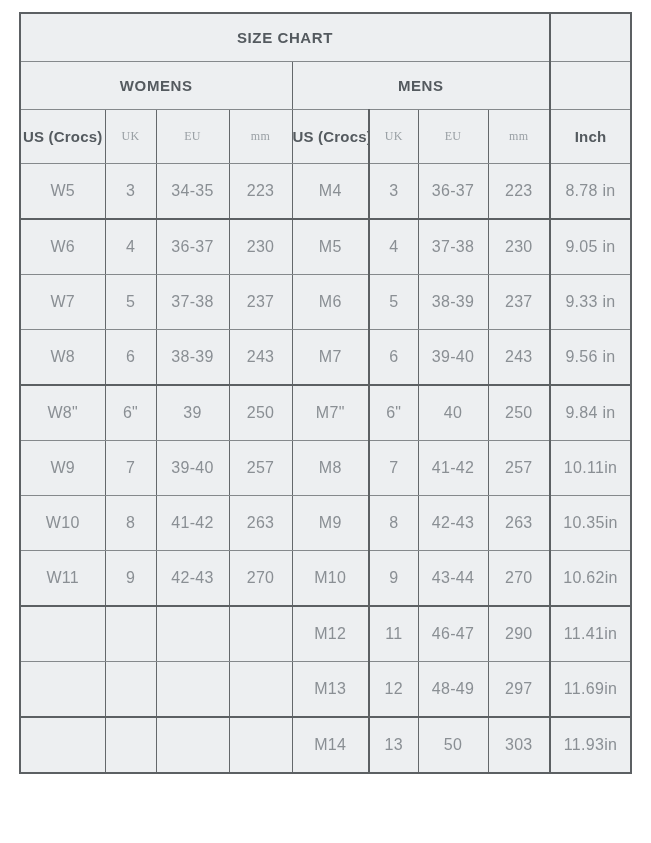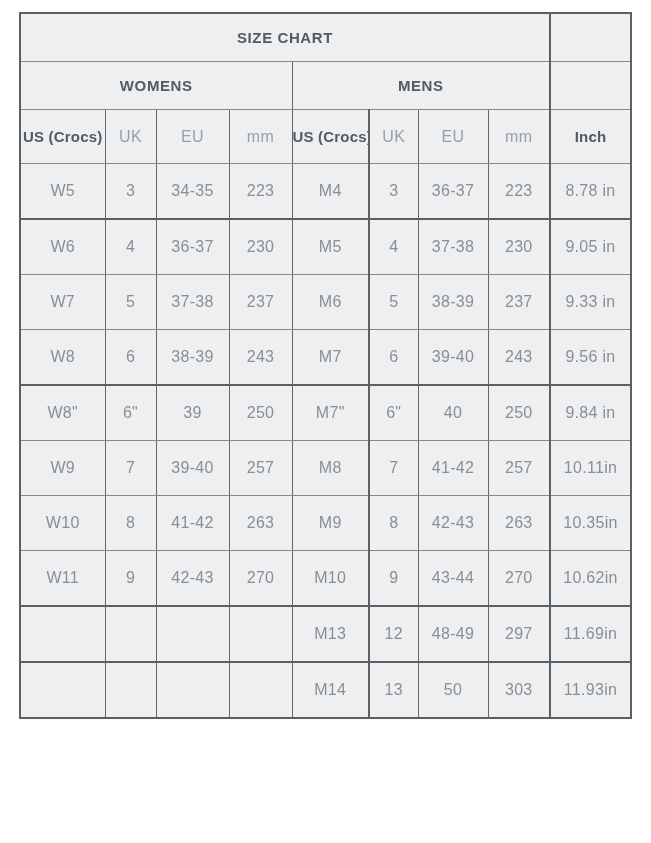--- a/index.html
+++ b/index.html
@@ -52,22 +52,23 @@
   }
   th.dark{
     color:var(--text-dark);
     font-weight:600;
     font-size:15px;
     letter-spacing:0.6px;
   }
   th.light{
     color:var(--text-subtle);
     font-weight:400;
-    font-size:16px;
+    font-size:12px;
     letter-spacing:0.3px;
+    font-family:Liberation Serif, serif;
   }
   thead tr.colhead-row th.dark{letter-spacing:0.2px;font-size:15px;}
   .thickR{border-right:2px solid var(--grid-dark) !important;}
   .thickL{border-left:2px solid var(--grid-dark) !important;}
   tr.sep td{border-bottom:2px solid var(--grid-dark);}
 </style>
 </head>
 <body>
 
 <div class="wrap">
@@ -189,20 +190,31 @@
           <td>W11</td>
           <td>9</td>
           <td>42-43</td>
           <td>270</td>
           <td>M10</td>
           <td class="thickL">9</td>
           <td>43-44</td>
           <td>270</td>
           <td class="thickL">10.62in</td>
         </tr>
+        <tr>
+          <td></td>
+          <td></td>
+          <td></td>
+          <td></td>
+          <td>M12</td>
+          <td class="thickL">11</td>
+          <td>46-47</td>
+          <td>290</td>
+          <td class="thickL">11.41in</td>
+        </tr>
         <tr class="sep">
           <td></td>
           <td></td>
           <td></td>
           <td></td>
           <td>M13</td>
           <td class="thickL">12</td>
           <td>48-49</td>
           <td>297</td>
           <td class="thickL">11.69in</td>

